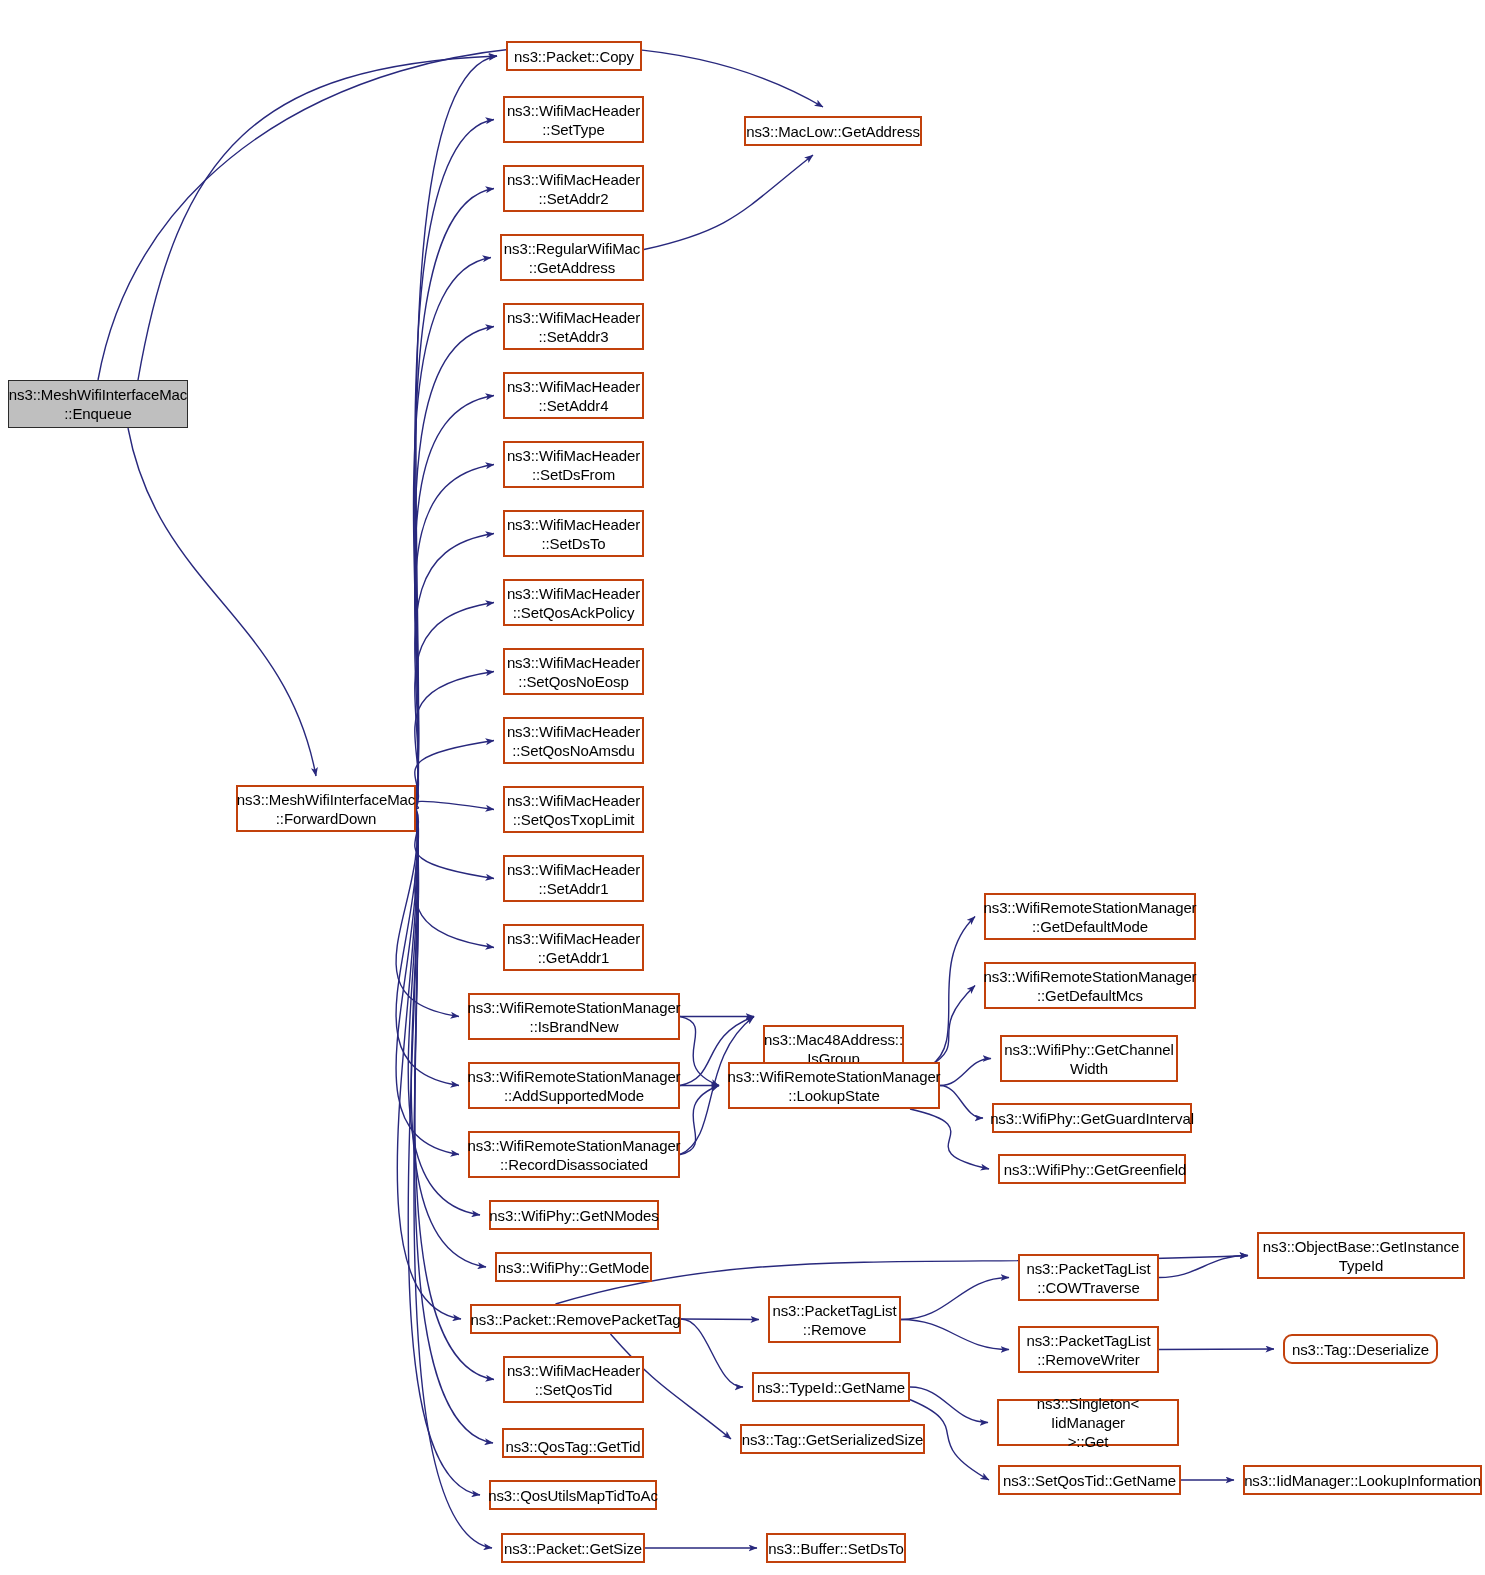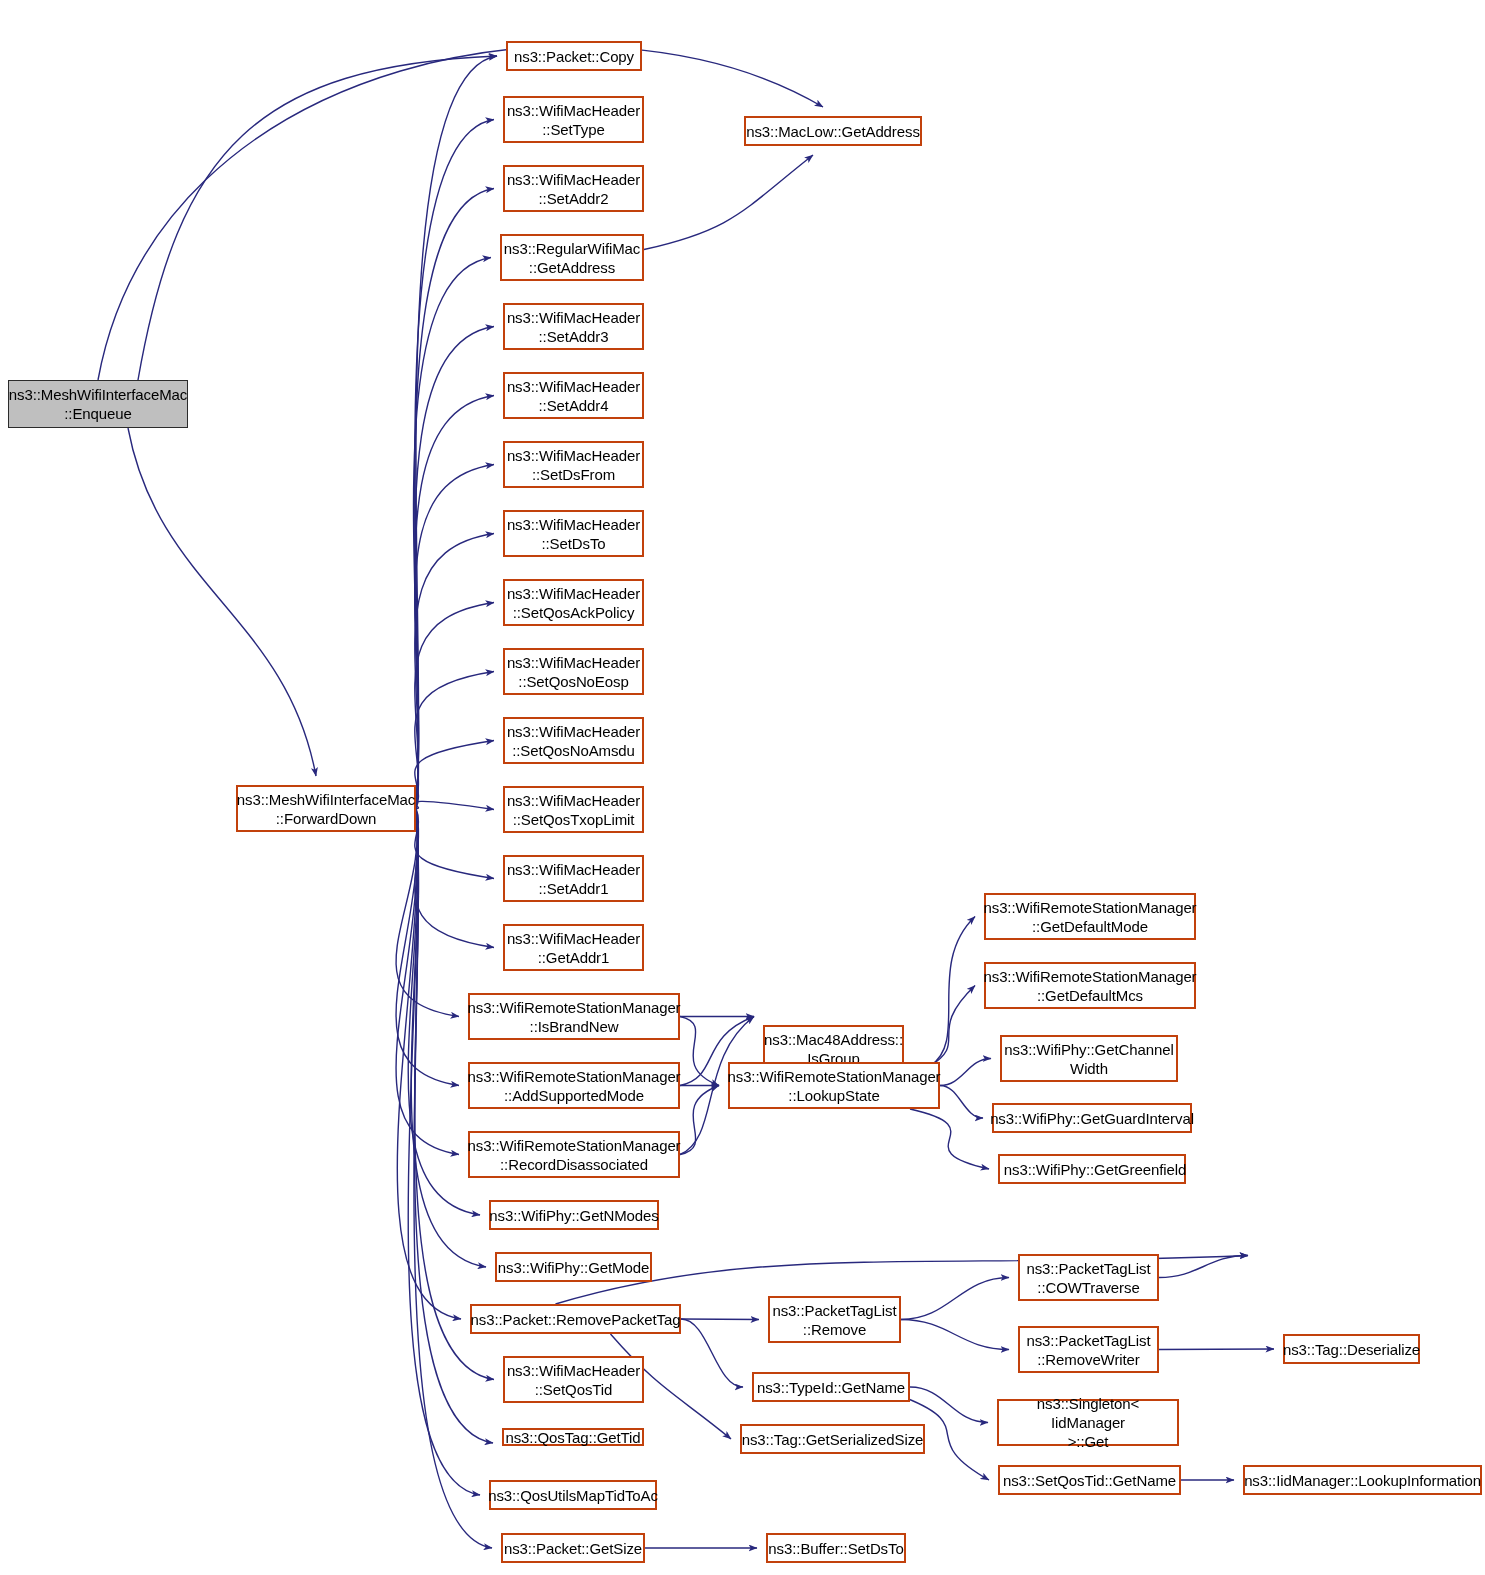--- a/index.html
+++ b/index.html
@@ -164,21 +164,23 @@
 ::Remove</span></div>
     <div class="node" style="left: 752px; top: 1372px; width: 158px; height: 30px;"><span>ns3::TypeId::GetName</span></div>
     <div class="node" style="left: 740px; top: 1424px; width: 185px; height: 30px;"><span>ns3::Tag::GetSerializedSize</span></div>
     <div class="node" style="left: 1018px; top: 1254px; width: 141px; height: 47px;"><span>ns3::PacketTagList
 ::COWTraverse</span></div>
     <div class="node" style="left: 1018px; top: 1326px; width: 141px; height: 47px;"><span>ns3::PacketTagList
 ::RemoveWriter</span></div>
     <div class="node" style="left: 997px; top: 1399px; width: 182px; height: 47px;"><span>ns3::Singleton&lt; IidManager
 &gt;::Get</span></div>
     <div class="node" style="left: 998px; top: 1465px; width: 183px; height: 30px;"><span>ns3::SetQosTid::GetName</span></div>
-    <div class="node" style="left: 1283px; top: 1334px; width: 137px; height: 30px;"><span>ns3::Tag::Deserialize</span></div>
+    <div class="node" style="left: 1257px; top: 1232px; width: 208px; height: 47px;"><span>ns3::ObjectBase::GetInstance
+TypeId</span></div>
+    <div class="node" style="left: 1283px; top: 1334px; width: 155px; height: 30px; border-radius: 9px;"><span>ns3::Tag::Deserialize</span></div>
     <div class="node" style="left: 1243px; top: 1465px; width: 239px; height: 30px;"><span>ns3::IidManager::LookupInformation</span></div>
     <div class="node" style="left: 501px; top: 1533px; width: 144px; height: 30px;"><span>ns3::Packet::GetSize</span></div>
     <div class="node" style="left: 766px; top: 1533px; width: 140px; height: 30px;"><span>ns3::Buffer::SetDsTo</span></div>
     <div class="node" style="left: 503px; top: 1356px; width: 141px; height: 47px;"><span>ns3::WifiMacHeader
 ::SetQosTid</span></div>
-    <div class="node" style="left: 502px; top: 1428px; width: 142px; height: 18px;"><span>ns3::QosTag::GetTid</span></div>
+    <div class="node" style="left: 502px; top: 1428px; width: 142px; height: 30px; align-items: flex-end;"><span>ns3::QosTag::GetTid</span></div>
     <div class="node" style="left: 489px; top: 1480px; width: 168px; height: 30px;"><span>ns3::QosUtilsMapTidToAc</span></div>
   </div>
 
 </body></html>

